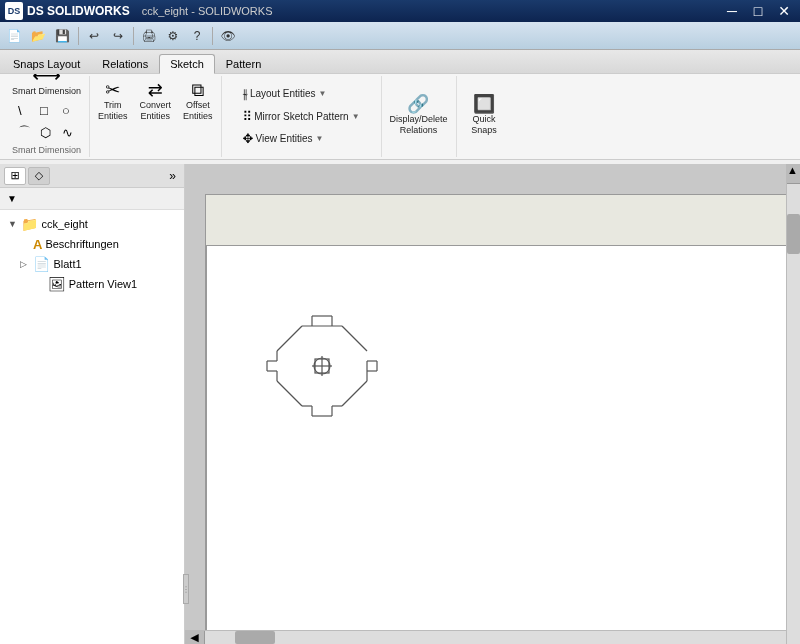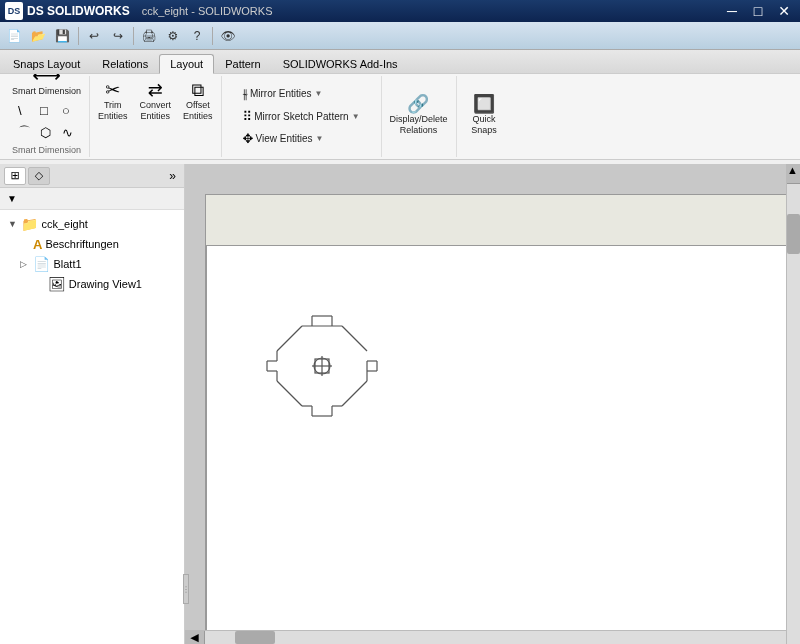--- a/index.html
+++ b/index.html
@@ -295,23 +295,22 @@
   <button class="qa-btn">🖨</button>
   <button class="qa-btn">⚙</button>
   <button class="qa-btn">?</button>
   <div class="qa-separator"></div>
   <button class="qa-btn">👁</button>
 </div>
 
 <div id="ribbon-tabs">
   <div class="ribbon-tab">Snaps Layout</div>
   <div class="ribbon-tab">Relations</div>
-  <div class="ribbon-tab active">Layout</div>
+  <div class="ribbon-tab active">Sketch</div>
   <div class="ribbon-tab">Pattern</div>
-  <div class="ribbon-tab">SOLIDWORKS Add-Ins</div>
 </div>
 
 <div id="ribbon-content">
 
   <div class="ribbon-group" style="min-width:70px;">
     <div class="ribbon-group-content">
       <div style="display:flex; flex-direction:column; gap:1px; align-items:center;">
         <button class="ribbon-btn" style="min-width:50px;">
           <span class="btn-icon">⟷</span>
           <span class="btn-label">Smart
@@ -357,21 +356,21 @@
         <span class="btn-label">Offset<br>Entities</span>
       </button>
     </div>
     <div class="ribbon-group-label"></div>
   </div>
 
   <div class="ribbon-group" style="min-width:160px;">
     <div class="ribbon-group-content" style="flex-direction:column; align-items:flex-start; gap:1px;">
       <button class="ribbon-btn-small" style="padding:2px 4px;">
         <span class="btn-icon-sm">⫳</span>
-        <span class="btn-label-sm">Mirror Entities</span>
+        <span class="btn-label-sm">Layout Entities</span>
         <span class="arrow-btn">▼</span>
       </button>
       <button class="ribbon-btn-small" style="padding:2px 4px;">
         <span class="btn-icon-sm">⠿</span>
         <span class="btn-label-sm">Mirror Sketch Pattern</span>
         <span class="arrow-btn">▼</span>
       </button>
       <button class="ribbon-btn-small" style="padding:2px 4px;">
         <span class="btn-icon-sm">✥</span>
         <span class="btn-label-sm">View Entities</span>
@@ -424,21 +423,21 @@
       <span class="tree-label">Beschriftungen</span>
     </div>
     <div class="tree-item" style="padding-left:20px;">
       <span class="tree-expand">▷</span>
       <span class="tree-icon">📄</span>
       <span class="tree-label">Blatt1</span>
     </div>
     <div class="tree-item" style="padding-left:35px;">
       <span class="tree-expand"></span>
       <span class="tree-icon">🖼</span>
-      <span class="tree-label">Drawing View1</span>
+      <span class="tree-label">Pattern View1</span>
     </div>
   </div>
 </div>
 
 <div id="main-canvas">
   <div id="drawing-area">
 
     <div id="drawing-sheet">
 
       <svg style="position:absolute; top:60px; left:40px; width:150px; height:150px;" viewBox="0 0 150 150">

